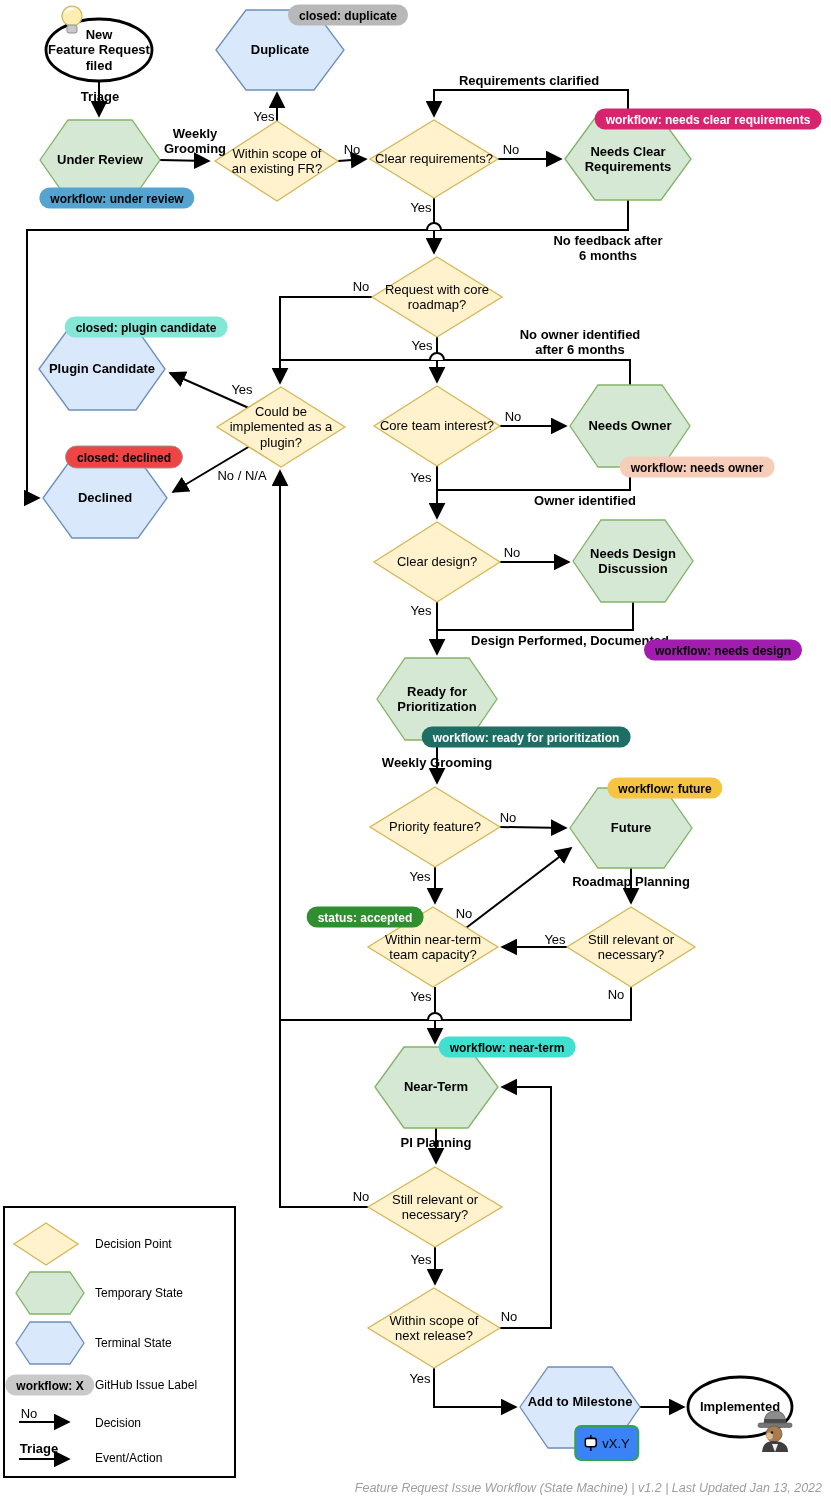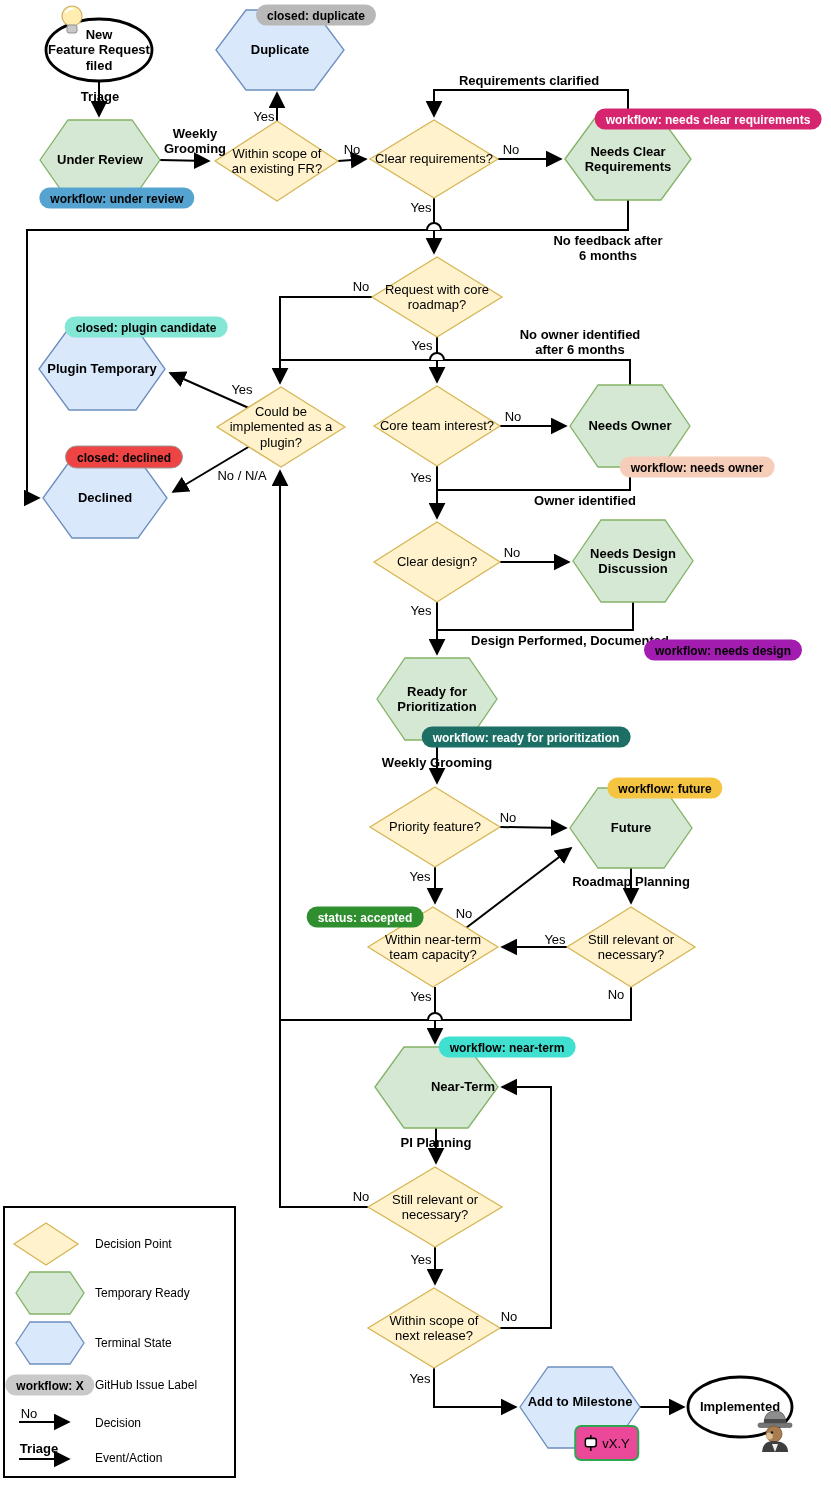--- a/index.html
+++ b/index.html
@@ -15,21 +15,21 @@
   .edge-plain{fill:none;stroke:var(--line);stroke-width:2;}
   .bump{fill:#fff;stroke:var(--line);stroke-width:2;}
   
   .lbl{position:absolute;transform:translate(-50%,-50%);text-align:center;
        white-space:pre-line;font-size:13px;line-height:1.18;color:#000;}
   .bold{font-weight:700;}
   .pill{position:absolute;transform:translate(-50%,-50%);white-space:nowrap;
         font-weight:700;font-size:12px;line-height:1;padding:4.5px 11px;border-radius:12px;}
   .pill-bordered{border:1.5px solid #9a9a9a;}
   .milestone{position:absolute;transform:translate(-50%,-50%);display:flex;align-items:center;gap:5px;
-        background:#ec4899;border:2px solid #2ea44f;border-radius:7px;padding:8px 8px;
+        background:#3b82f6;border:2px solid #2ea44f;border-radius:7px;padding:8px 8px;
         font-size:13px;color:#000;white-space:nowrap;}
   
   .legend{position:absolute;left:3px;top:1206px;width:229px;height:268px;
           border:2px solid #000;background:#fff;}
   .legend-lbl{font-size:12px;transform:translate(0,-50%);text-align:left;white-space:nowrap;}
   .footer{position:absolute;right:9px;top:1481px;font-size:12.5px;font-style:italic;
           color:#9e9e9e;white-space:nowrap;}
 </style>
 </head>
 <body>
@@ -136,36 +136,36 @@
   <div class="lbl" style="left:277px;top:161px;">Within scope of
 an existing FR?</div>
   <div class="lbl" style="left:434px;top:159px;">Clear requirements?</div>
   <div class="lbl bold" style="left:628px;top:159px;">Needs Clear
 Requirements</div>
   <div class="lbl" style="left:437px;top:297px;">Request with core
 roadmap?</div>
   <div class="lbl" style="left:281px;top:427px;">Could be
 implemented as a
 plugin?</div>
-  <div class="lbl bold" style="left:102px;top:369px;">Plugin Temporary</div>
+  <div class="lbl bold" style="left:102px;top:369px;">Plugin Candidate</div>
   <div class="lbl bold" style="left:105px;top:498px;">Declined</div>
   <div class="lbl" style="left:437px;top:426px;">Core team interest?</div>
   <div class="lbl bold" style="left:630px;top:426px;">Needs Owner</div>
   <div class="lbl" style="left:437px;top:562px;">Clear design?</div>
   <div class="lbl bold" style="left:633px;top:561px;">Needs Design
 Discussion</div>
   <div class="lbl bold" style="left:437px;top:699px;">Ready for
 Prioritization</div>
   <div class="lbl" style="left:435px;top:827px;">Priority feature?</div>
   <div class="lbl bold" style="left:631px;top:828px;">Future</div>
   <div class="lbl" style="left:433px;top:947px;">Within near-term
 team capacity?</div>
   <div class="lbl" style="left:631px;top:947px;">Still relevant or
 necessary?</div>
-  <div class="lbl bold" style="left:436px;top:1087px;margin-left:27px;">Near-Term</div>
+  <div class="lbl bold" style="left:436px;top:1087px;">Near-Term</div>
   <div class="lbl" style="left:435px;top:1207px;">Still relevant or
 necessary?</div>
   <div class="lbl" style="left:434px;top:1328px;">Within scope of
 next release?</div>
   <div class="lbl bold" style="left:580px;top:1402px;">Add to Milestone</div>
   <div class="lbl bold" style="left:740px;top:1407px;">Implemented</div>
 
   <div class="lbl" style="left:264px;top:117px;">Yes</div>
   <div class="lbl" style="left:352px;top:150px;">No</div>
   <div class="lbl" style="left:511px;top:150px;">No</div>
@@ -196,21 +196,21 @@
   <div class="lbl bold" style="left:572px;top:248px;margin-left:36px;">No feedback after
 6 months</div>
   <div class="lbl bold" style="left:580px;top:342px;">No owner identified
 after 6 months</div>
   <div class="lbl bold" style="left:585px;top:501px;">Owner identified</div>
   <div class="lbl bold" style="left:570px;top:641px;">Design Performed, Documented</div>
   <div class="lbl bold" style="left:437px;top:763px;">Weekly Grooming</div>
   <div class="lbl bold" style="left:631px;top:882px;">Roadmap Planning</div>
   <div class="lbl bold" style="left:436px;top:1143px;">PI Planning</div>
 
-  <span class="pill" style="left: 316px; top: 15px; background-color: rgb(184, 184, 184); color: rgb(0, 0, 0);">closed: duplicate</span>
+  <span class="pill" style="left: 348px; top: 15px; background-color: rgb(184, 184, 184); color: rgb(0, 0, 0);">closed: duplicate</span>
   <span class="pill" style="left: 117px; top: 198px; background-color: rgb(85, 163, 209); color: rgb(0, 0, 0);">workflow: under review</span>
   <span class="pill" style="left: 708px; top: 119px; background-color: rgb(214, 36, 110); color: rgb(255, 255, 255);">workflow: needs clear requirements</span>
   <span class="pill" style="left: 146px; top: 327px; background-color: rgb(132, 230, 213); color: rgb(0, 0, 0);">closed: plugin candidate</span>
   <span class="pill pill-bordered" style="left: 124px; top: 457px; background-color: #ef4444; color: rgb(0, 0, 0);">closed: declined</span>
   <span class="pill" style="left: 697px; top: 467px; background-color: rgb(246, 205, 185); color: rgb(0, 0, 0);">workflow: needs owner</span>
   <span class="pill" style="left: 723px; top: 602px; background-color: #a21caf; color: rgb(0, 0, 0); margin-top: 48px;">workflow: needs design</span>
   <span class="pill" style="left: 526px; top: 737px; background-color: rgb(29, 111, 102); color: rgb(255, 255, 255);">workflow: ready for prioritization</span>
   <span class="pill" style="left: 665px; top: 788px; background-color: rgb(245, 197, 66); color: rgb(0, 0, 0);">workflow: future</span>
   <span class="pill" style="left: 365px; top: 917px; background-color: rgb(47, 143, 47); color: rgb(255, 255, 255);">status: accepted</span>
   <span class="pill" style="left: 507px; top: 1047px; background-color: rgb(63, 224, 208); color: rgb(0, 0, 0);">workflow: near-term</span>
@@ -225,23 +225,24 @@
 
   <div class="legend">
     <svg width="225" height="264" viewBox="0 0 225 264">
       <polygon class="decision" points="41,15 73,36 41,57 9,36"></polygon>
       <polygon class="state" points="11,85 25,64 65,64 79,85 65,106 25,106"></polygon>
       <polygon class="terminal" points="11,135 25,114 65,114 79,135 65,156 25,156"></polygon>
       <path class="edge" d="M14,214 L64,214"></path>
       <path class="edge" d="M14,251 L64,251"></path>
     </svg>
     <div class="lbl legend-lbl" style="left:90px;top:36px;">Decision Point</div>
-    <div class="lbl legend-lbl" style="left:90px;top:85px;">Temporary Ready</div>
+    <div class="lbl legend-lbl" style="left:90px;top:85px;">Temporary State</div>
     <div class="lbl legend-lbl" style="left:90px;top:135px;">Terminal State</div>
     <span class="pill" style="left: 45px; top: 177px; background-color: rgb(201, 201, 201); color: rgb(0, 0, 0);">workflow: X</span>
     <div class="lbl legend-lbl" style="left:90px;top:177px;">GitHub Issue Label</div>
     <div class="lbl" style="left:24px;top:206px;">No</div>
     <div class="lbl legend-lbl" style="left:90px;top:215px;">Decision</div>
     <div class="lbl bold" style="left:34px;top:241px;">Triage</div>
     <div class="lbl legend-lbl" style="left:90px;top:250px;">Event/Action</div>
   </div>
 
+  <div class="footer">Feature Request Issue Workflow (State Machine) | v1.2 | Last Updated Jan 13, 2022</div>
 </div>
 
 </body></html>

